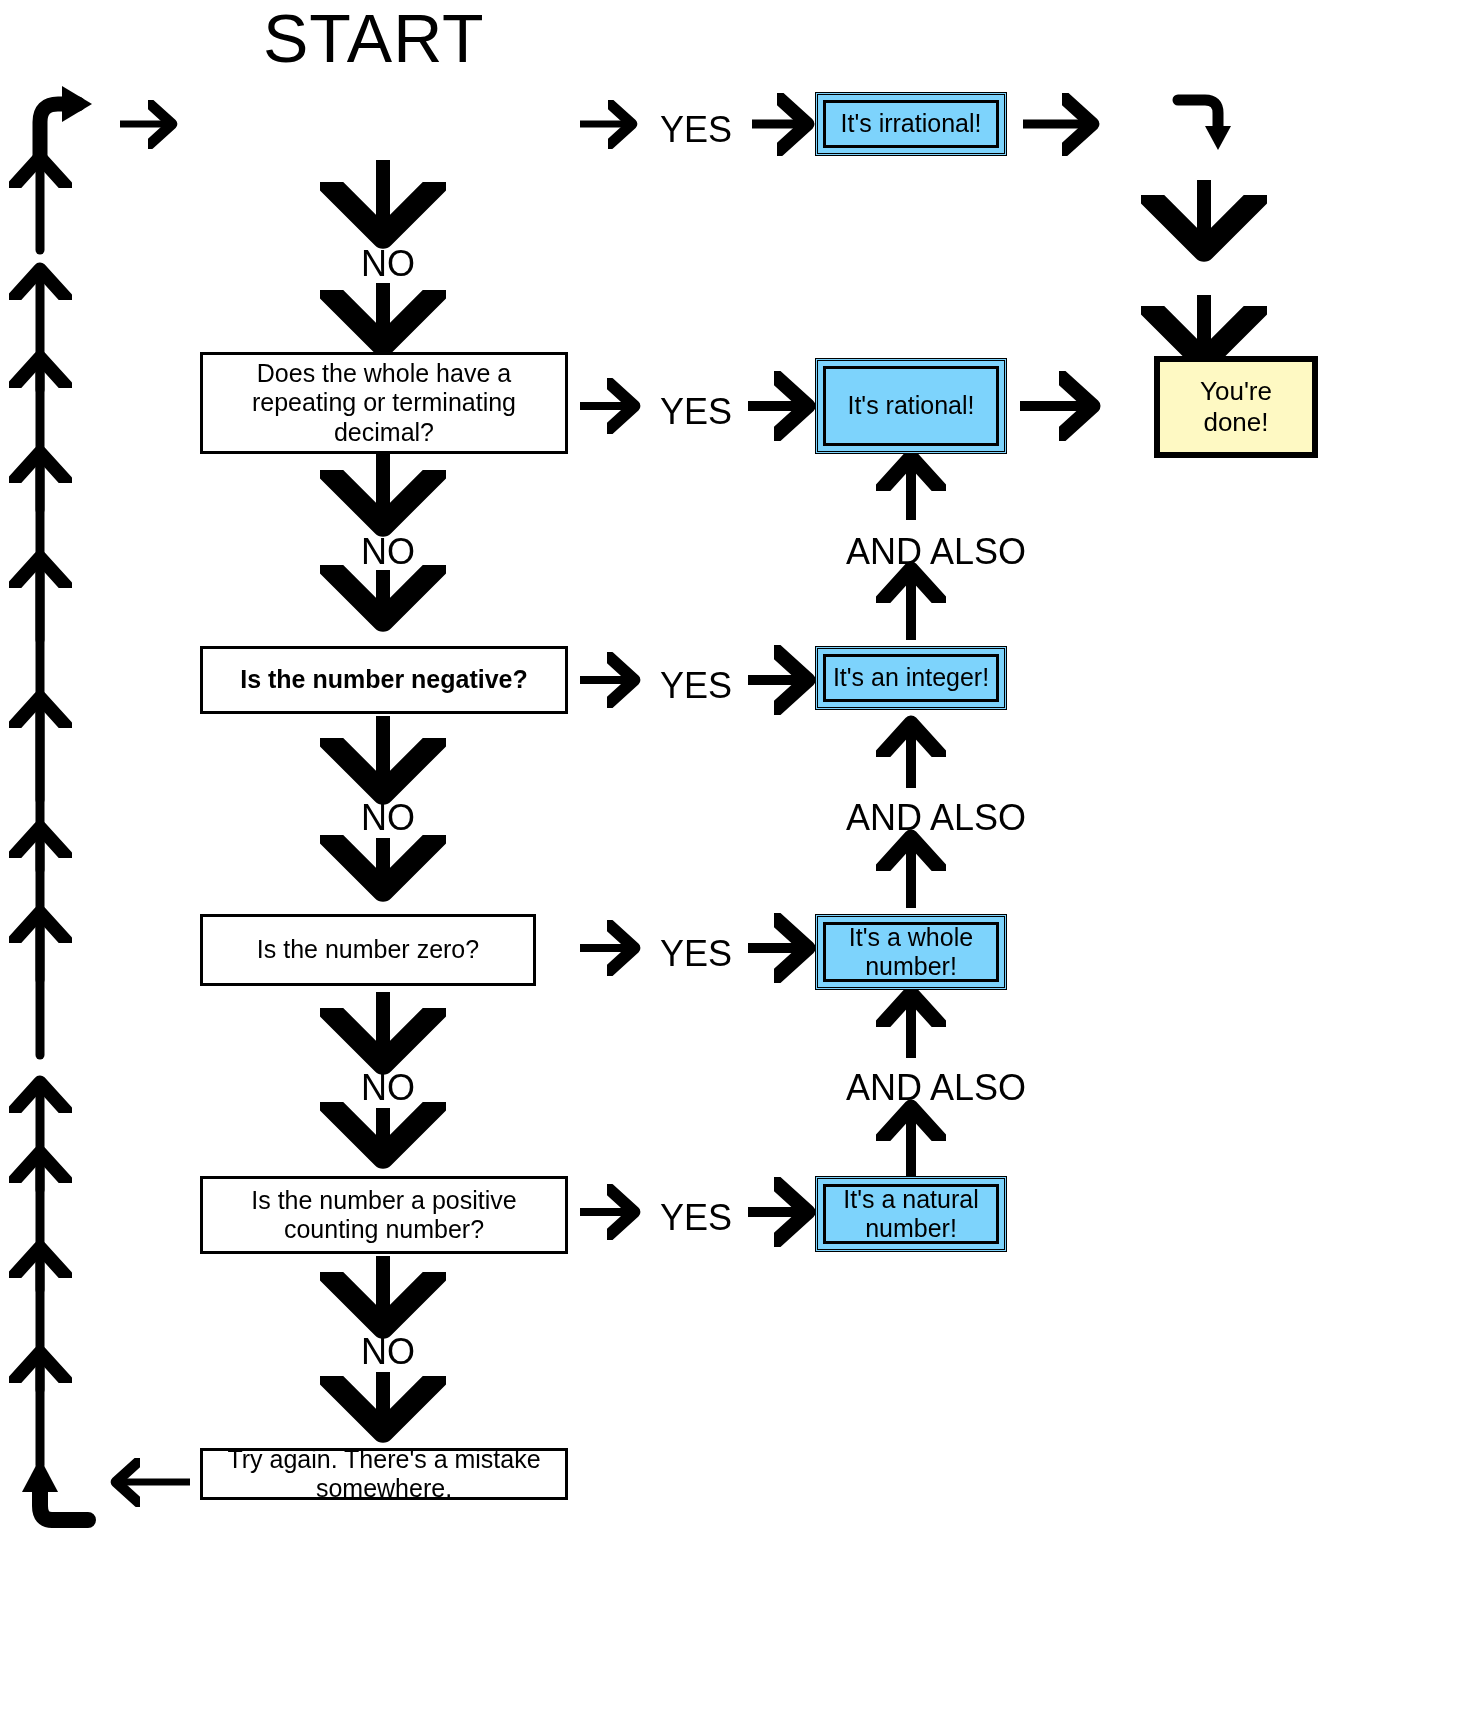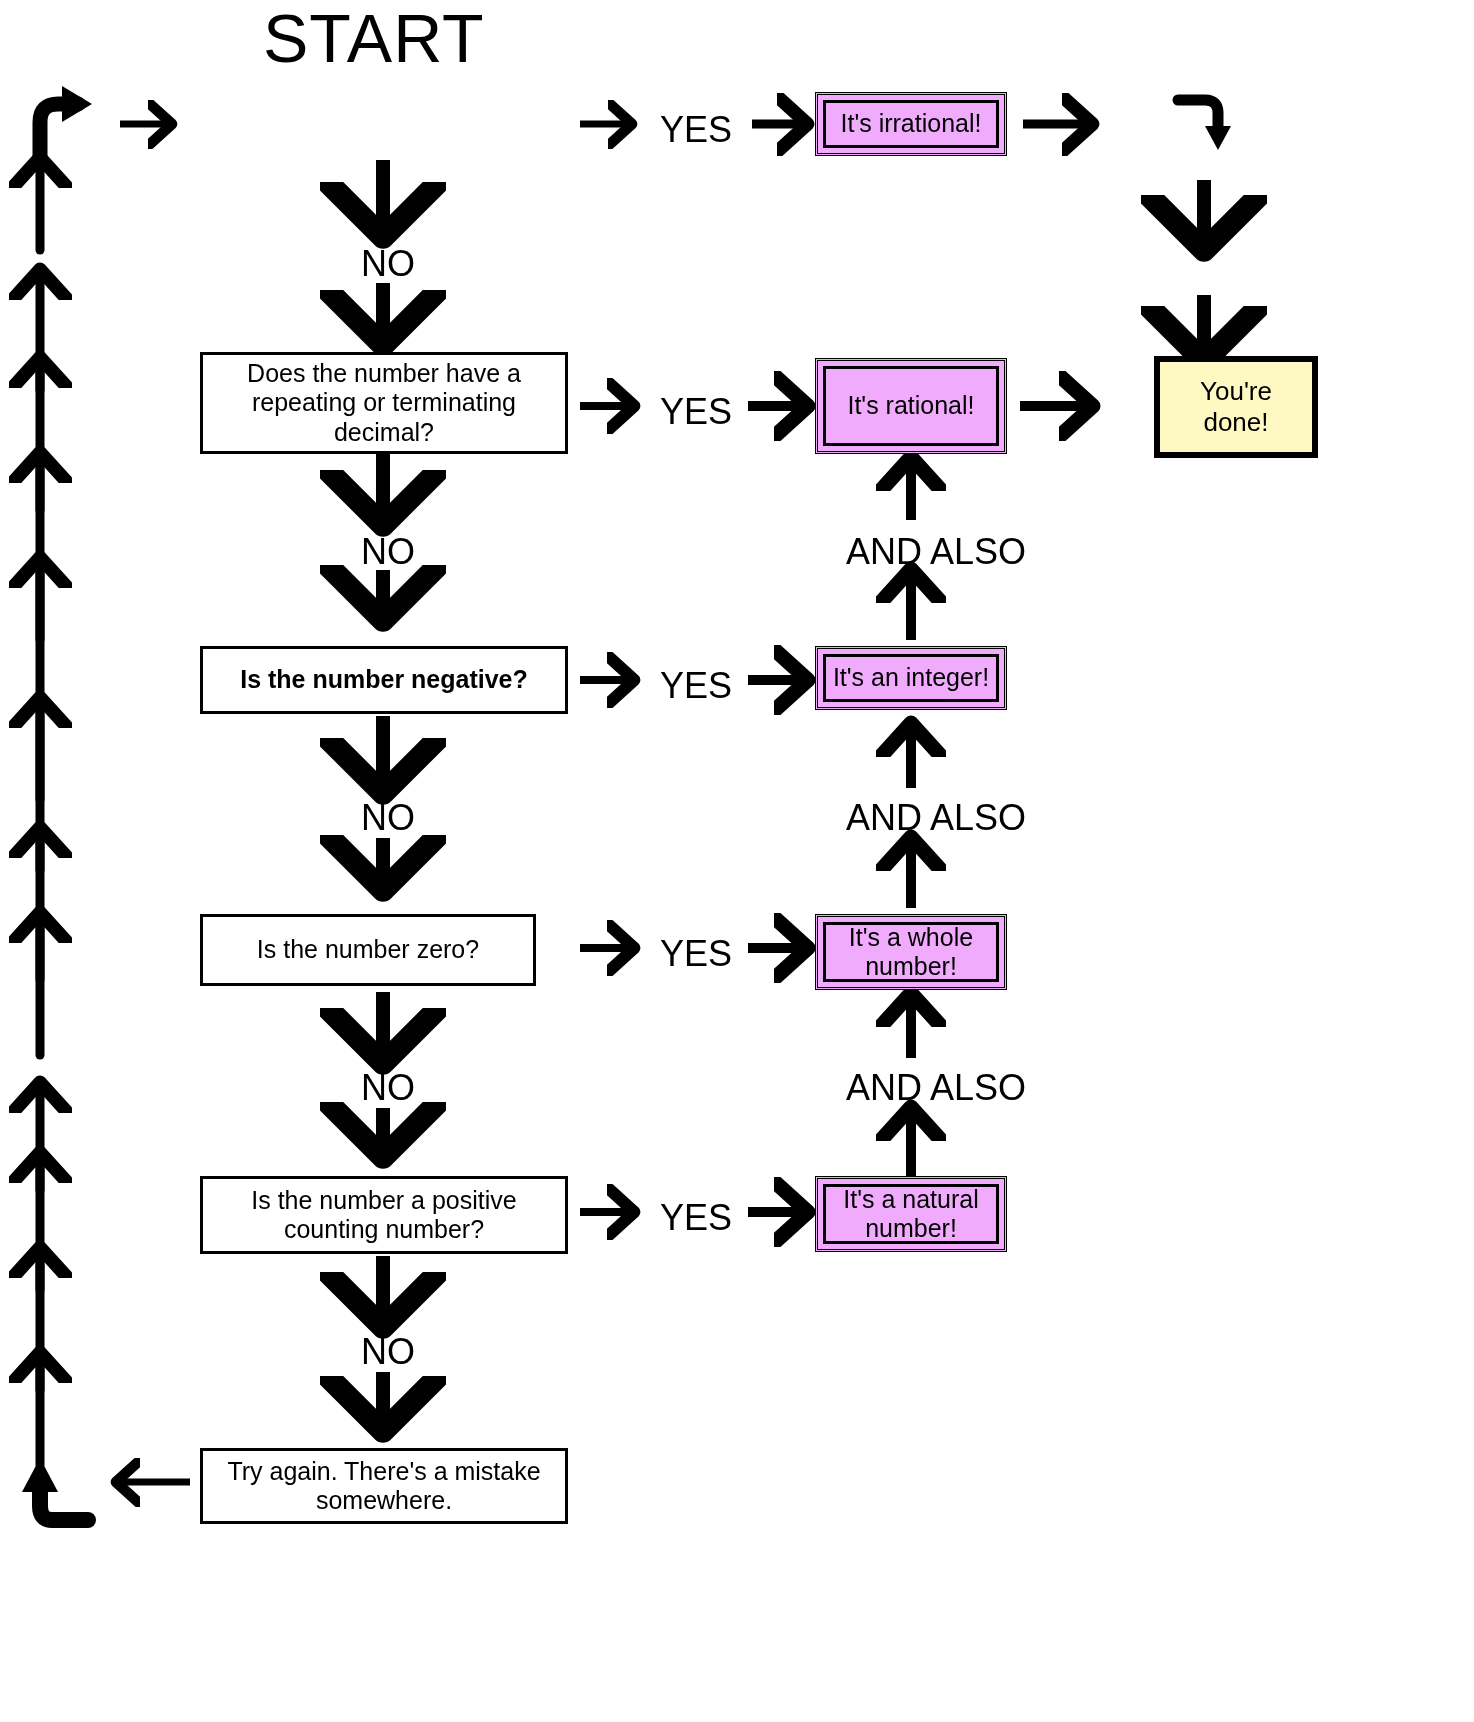--- a/index.html
+++ b/index.html
@@ -11,21 +11,21 @@
     white-space:nowrap;line-height:1;
   }
 
   
   .dbox{
     position:absolute;border:3px solid #000;background:#fff;
     display:flex;align-items:center;justify-content:center;text-align:center;
     font-size:25px;line-height:1.18;box-sizing:border-box;padding:4px 8px;
   }
   .rbox{
-    position:absolute;background:#f0abfc;box-sizing:border-box;
+    position:absolute;background:#7dd3fc;box-sizing:border-box;
     border:3px double #000;
     display:flex;align-items:center;justify-content:center;text-align:center;
     font-size:25px;line-height:1.18;padding:4px 8px;
   }
   .rbox .inner{
     position:absolute;left:5px;top:5px;right:5px;bottom:5px;
     border:3px solid #000;box-sizing:border-box;pointer-events:none;
   }
   .rbox span.txt{position:relative;z-index:2;}
   .tbox{
@@ -131,42 +131,42 @@
 
     <line x1="383" y1="1256" x2="383" y2="1322" stroke="#000" stroke-width="14" marker-end="url(#ahT)"></line>
     <line x1="383" y1="1372" x2="383" y2="1426" stroke="#000" stroke-width="14" marker-end="url(#ahT)"></line>
   </svg>
 
   <div class="title" style="left:263px;top:4px;">START</div>
 
 
   <div class="dbox" style="left:200px;top:352px;width:368px;height:102px;">
     <div>
-      <div>Does the number have a</div>
+      <div>Does the whole have a</div>
       <div>repeating or terminating</div>
       <div>decimal?</div>
     </div>
   </div>
 
   <div class="dbox" style="left:200px;top:646px;width:368px;height:68px;font-weight:bold;">
     <div>Is the number negative?</div>
   </div>
 
   <div class="dbox" style="left:200px;top:914px;width:336px;height:72px;">
     <div>Is the number zero?</div>
   </div>
 
   <div class="dbox" style="left:200px;top:1176px;width:368px;height:78px;">
     <div>
       <div>Is the number a positive</div>
       <div>counting number?</div>
     </div>
   </div>
 
-  <div class="dbox" style="left:200px;top:1448px;width:368px;height:76px;">
+  <div class="dbox" style="left:200px;top:1448px;width:368px;height:52px;">
     <div>
       <div>Try again.  There's a mistake</div>
       <div>somewhere.</div>
     </div>
   </div>
 
   <div class="rbox" style="left:815px;top:92px;width:192px;height:64px;">
     <span class="inner"></span>
     <span class="txt">It's irrational!</span>
   </div>

